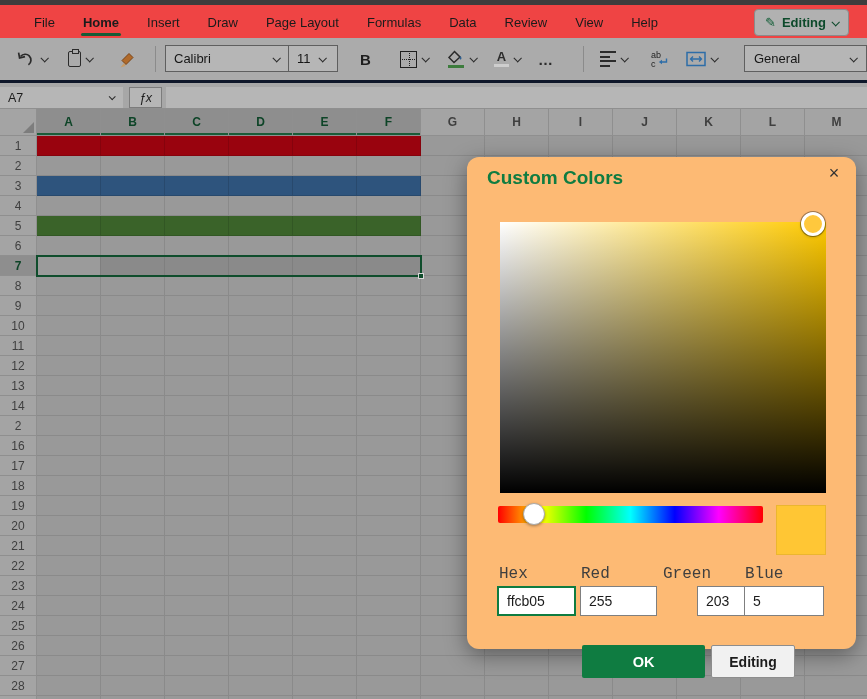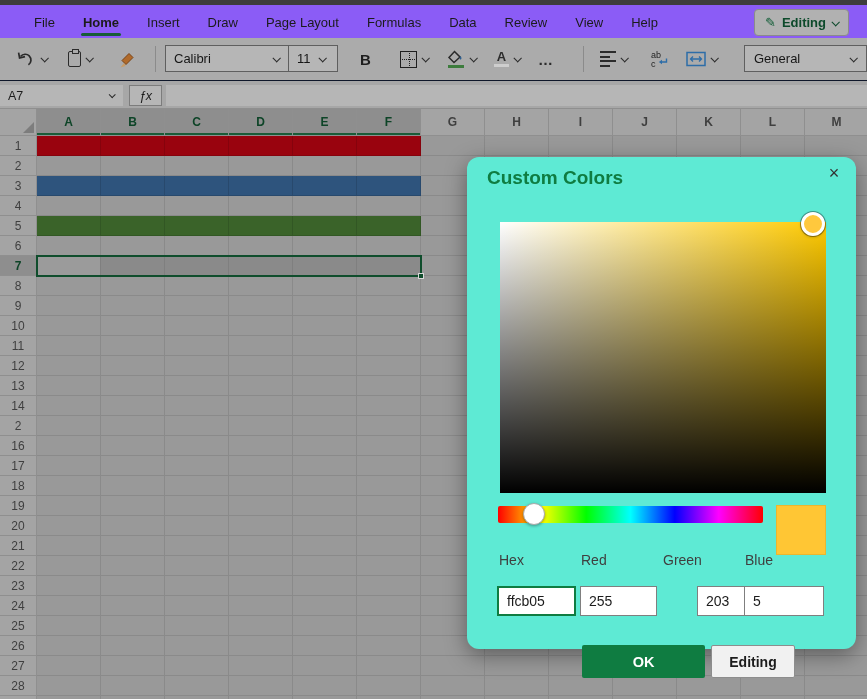--- a/index.html
+++ b/index.html
@@ -3,21 +3,21 @@
 <meta charset="utf-8">
 <style>
   html,body{margin:0;padding:0;background:#999;}
   *{box-sizing:border-box;font-family:"Liberation Sans",sans-serif;}
   #app{position:relative;width:867px;height:699px;overflow:hidden;background:#999999;}
 
   
   .titlebar{position:absolute;left:0;top:0;width:100%;height:5px;background:#3d3d3d;}
 
   
-  .menubar{position:absolute;left:0;top:5px;width:100%;height:33px;background:#8b5cf6;display:flex;align-items:center;padding-left:20px;}
+  .menubar{position:absolute;left:0;top:5px;width:100%;height:33px;background:#ef4444;display:flex;align-items:center;padding-left:20px;}
   .tab{font-size:13px;color:#1b1b1b;padding:8px 14px 6px 14px;cursor:default;position:relative;}
   .tab.active{font-weight:700;}
   .tab.active::after{content:'';position:absolute;left:12px;right:12px;bottom:0;height:3px;background:#175c37;border-radius:2px;}
   .editing-btn{position:absolute;right:18px;top:4px;height:27px;border:1px solid #8b8b8b;border-radius:4px;background:#b1b1b1;display:flex;align-items:center;gap:6px;padding:0 10px;}
   .editing-btn .pencil{font-size:13px;color:#0d5b33;line-height:1;}
   .editing-btn .lbl{font-size:13px;font-weight:700;color:#0d4a2b;}
   .chev{display:inline-block;width:6px;height:6px;border-right:1.6px solid #2b2b2b;border-bottom:1.6px solid #2b2b2b;transform:rotate(45deg) translateY(-1px);}
   .chev.green{border-color:#0d4a2b;}
 
   
@@ -45,21 +45,21 @@
   .vstack{display:flex;flex-direction:column;align-items:center;gap:1px;}
   .fontA{font-size:13px;font-weight:700;color:#2b2b2b;line-height:12px;}
   .abar{width:15px;height:3.5px;background:#cecece;}
   .ic-clip{width:13px;height:16px;border:1.7px solid #2b2b2b;border-radius:2px;position:relative;}
   .ic-clip::before{content:'';position:absolute;top:-3px;left:2.5px;width:5px;height:3px;border:1.5px solid #2b2b2b;background:#ababab;}
   .alines{display:flex;flex-direction:column;gap:2.5px;}
   .alines i{display:block;height:2px;background:#2b2b2b;}
   .alines i:nth-child(odd){width:16px}.alines i:nth-child(even){width:10px}
 
   
-  .formulabar{position:absolute;left:0;top:80px;width:100%;height:28px;background:#a7a7a7;border-top:1px solid #0f172a;}
+  .formulabar{position:absolute;left:0;top:80px;width:100%;height:28px;background:#a7a7a7;border-top:3px solid #0f172a;}
   .namebox{position:absolute;left:0;top:4px;width:123px;height:21px;background:#b6b6b6;display:flex;align-items:center;}
   .namebox .txt{flex:1;padding-left:8px;font-size:12.5px;color:#1c1c1c;}
   .namebox .chev{margin-right:9px;width:5px;height:5px;}
   .fxbox{position:absolute;left:129px;top:4px;width:33px;height:21px;background:#b6b6b6;border:1px solid #7c7c7c;display:flex;align-items:center;justify-content:center;font-size:12.5px;color:#1c1c1c;font-style:italic;font-family:"Liberation Serif",serif;}
   .ffield{position:absolute;left:166px;top:4px;right:0;height:21px;background:#b6b6b6;font-size:12.5px;color:#1c1c1c;padding-left:6px;}
 
   
   #grid{position:absolute;left:0;top:108px;right:0;bottom:0;background:#999999;border-top:1px solid #8f8f8f;overflow:hidden;}
   #col-headers{display:flex;height:27px;}
   .corner{width:37px;height:27px;background:#a4a4a4;border-right:1px solid #8f8f8f;border-bottom:1px solid #8f8f8f;position:relative;flex:none;}
@@ -70,31 +70,31 @@
   .rowhdr{width:37px;height:20px;flex:none;background:#a4a4a4;border-right:1px solid #8f8f8f;border-bottom:1px solid #8f8f8f;display:flex;align-items:center;justify-content:center;font-size:12px;color:#3f3f3f;}
   .rowhdr.selhdr{background:#8e8e8e;color:#0d4427;font-weight:700;}
   .cell{width:64px;height:20px;flex:none;border-right:1px solid #8a8a8a;border-bottom:1px solid #8a8a8a;}
   .cell.filled{border-right-color:rgba(0,0,0,0.12);border-bottom-color:rgba(0,0,0,0.12);}
   .cell.selcell{background:#8a8a8a;border-right-color:#7f7f7f;border-bottom-color:#7f7f7f;}
   .cell.selcell.active{background:#9b9b9b;}
   #selection-border{position:absolute;border:2px solid #0f4d2c;pointer-events:none;}
   #fill-handle{position:absolute;right:-4px;bottom:-4px;width:6px;height:6px;background:#0f4d2c;border:1px solid #d9d9d9;}
 
   
-  .dialog{position:absolute;left:467px;top:157px;width:389px;height:492px;background:#5eead4;border-radius:12px;box-shadow:0 6px 22px rgba(0,0,0,0.40);z-index:10;}
+  .dialog{position:absolute;left:467px;top:157px;width:389px;height:492px;background:#fdba74;border-radius:12px;box-shadow:0 6px 22px rgba(0,0,0,0.40);z-index:10;}
   .dlg-title{position:absolute;left:20px;top:10px;font-size:19px;font-weight:700;color:#0f7c41;}
   .dlg-close{position:absolute;right:10px;top:4px;width:24px;height:24px;font-size:18px;color:#333;display:flex;align-items:center;justify-content:center;cursor:pointer;}
   .sv-area{position:absolute;left:33px;top:65px;width:326px;height:271px;cursor:crosshair;
     background-image:linear-gradient(to bottom,rgba(0,0,0,0) 0%,#000 100%),linear-gradient(to right,#fff 0%,#ffca00 100%);}
   .sv-handle{position:absolute;left:334px;top:55px;width:24px;height:24px;border-radius:50%;border:3px solid #fff;background:#ffc83d;box-shadow:0 0 0 1px rgba(0,0,0,0.35),0 1px 3px rgba(0,0,0,0.25);}
   .hue-track{position:absolute;left:31px;top:349px;width:265px;height:17px;border-radius:2px;
     background:linear-gradient(to right,#ff0000 0%,#ffff00 16.7%,#00ff00 33.3%,#00ffff 50%,#0000ff 66.7%,#ff00ff 83.3%,#ff0000 100%);}
   .hue-handle{position:absolute;left:56px;top:346px;width:22px;height:22px;border-radius:50%;background:#fff;border:1px solid #ababab;box-shadow:0 1px 3px rgba(0,0,0,0.35);}
   .swatch{position:absolute;left:309px;top:348px;width:50px;height:50px;background:#ffc634;border:1px solid rgba(0,0,0,0.08);}
-  .fld-label{position:absolute;top:395px;font-size:14px;color:#3f3f3f;}
+  .fld-label{position:absolute;top:408px;font-size:16px;color:#3f3f3f;font-family:Liberation Mono, monospace;}
   #lab-hex{left:32px}#lab-red{left:114px}#lab-green{left:196px}#lab-blue{left:278px}
   .fld{position:absolute;top:429px;height:30px;border:1px solid #7f7f7f;background:#fff;font-size:14px;color:#1c1c1c;padding:0 0 0 8px;outline:none;}
   #inp-hex{left:30px;width:79px;border:2px solid #0f7c41;}
   #inp-red{left:113px;width:77px;}
   #inp-green{left:195px;width:77px;margin-left:35px;}
   #inp-blue{left:277px;width:80px;}
   .btn-ok{position:absolute;left:109px;top:488px;width:123px;height:33px;background:#0f7c41;color:#fff;font-size:14.5px;font-weight:700;border:none;border-radius:2px;display:flex;align-items:center;justify-content:center;cursor:pointer;}
   .btn-cancel{position:absolute;left:244px;top:488px;width:84px;height:33px;background:#f1f1f1;color:#1c1c1c;font-size:14px;font-weight:600;border:1px solid #8d8d8d;border-radius:2px;display:flex;align-items:center;justify-content:center;cursor:pointer;}
 </style>
 </head>

